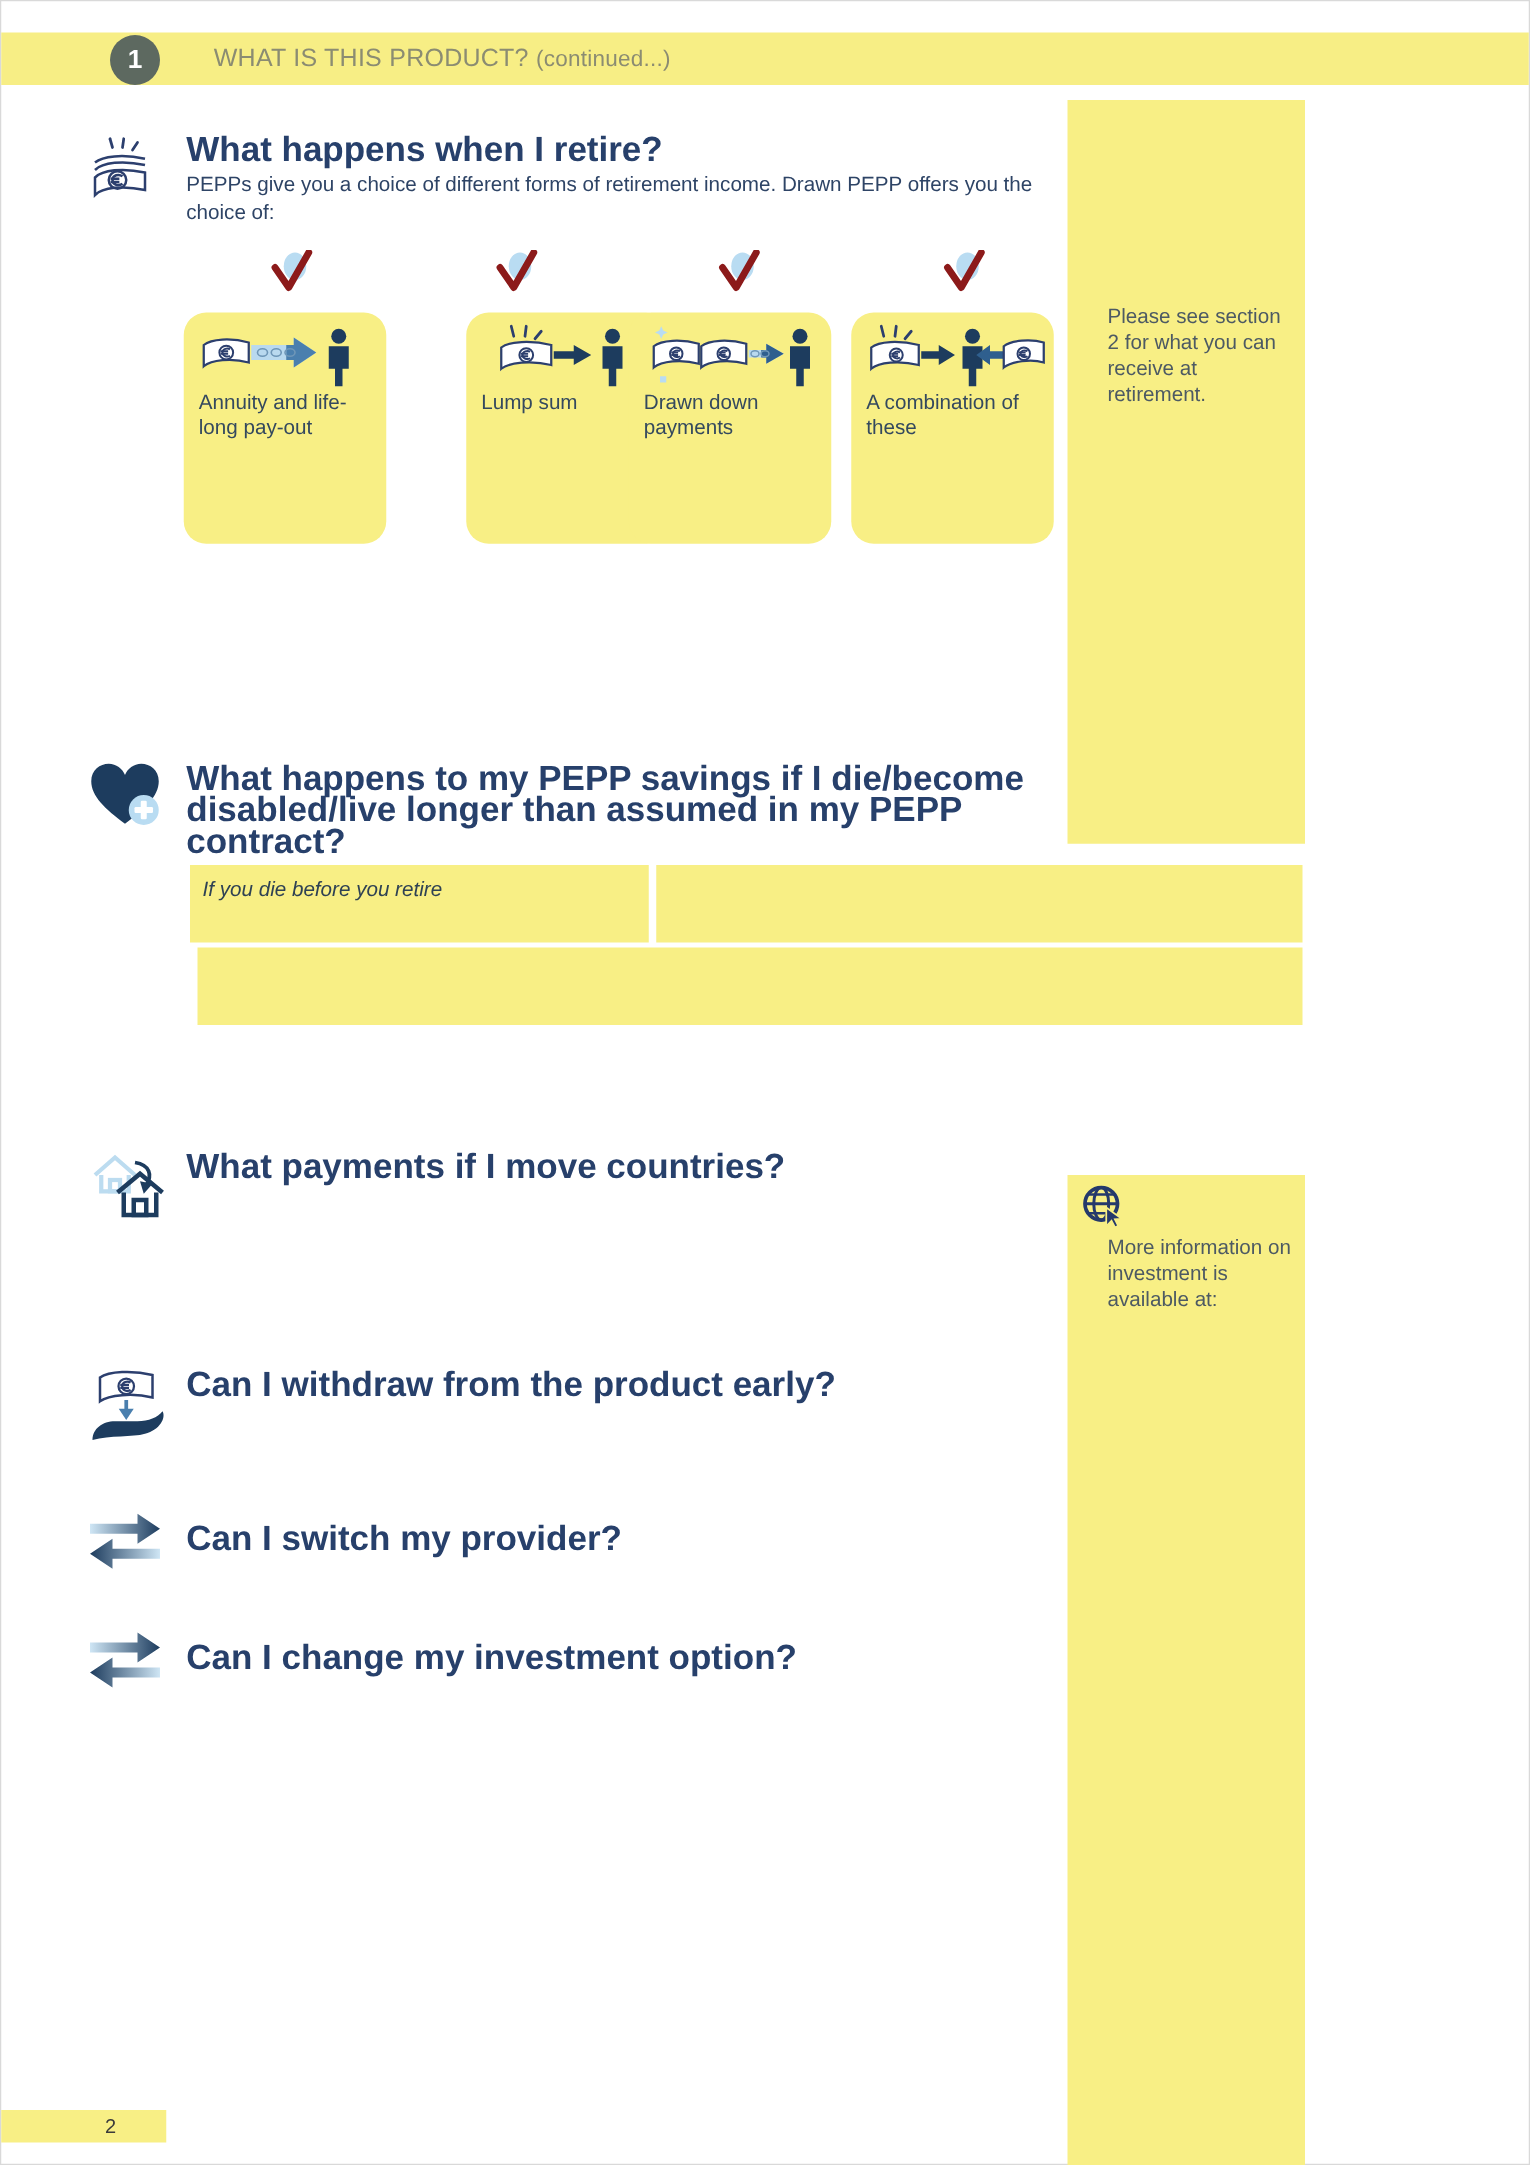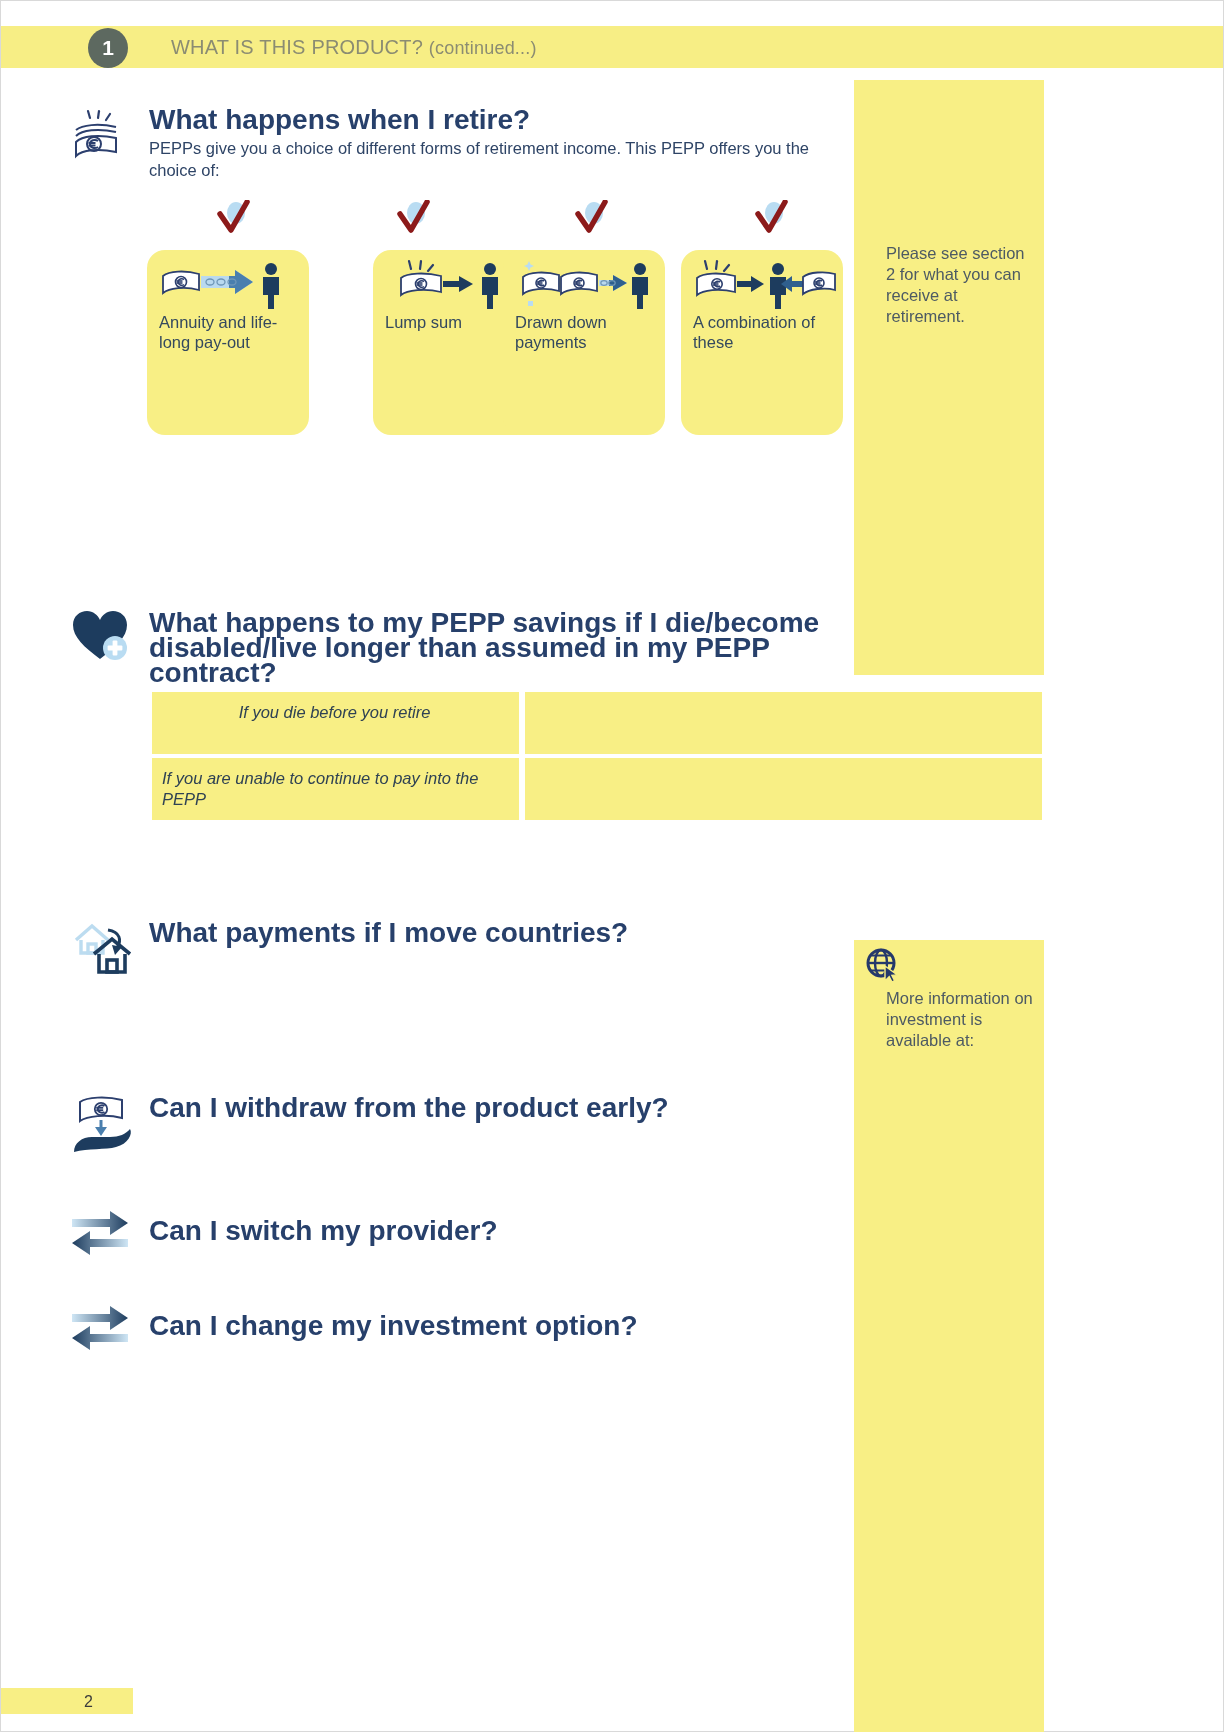--- a/index.html
+++ b/index.html
@@ -173,21 +173,21 @@
     line-height: 20.5px;
     padding: 10px 12px 10px 10px;
     box-sizing: border-box;
   }
   .tbl-gap { width: 6px; }
   .tbl-cell-value {
     flex: 1;
     background: #f8ef85;
   }
   .row-h1 .tbl-cell-label,
-  .row-h1 .tbl-cell-value { height: 62px; text-align: center; }
+  .row-h1 .tbl-cell-value { height: 62px; }
   .row-h2 .tbl-cell-label,
   .row-h2 .tbl-cell-value { height: 62px; }
   .row-h3 .tbl-cell-label,
   .row-h3 .tbl-cell-value { height: 68px; }
 
   
   .footer-bar {
     position: absolute;
     left: 1px;
     top: 1688px;
@@ -252,21 +252,21 @@
       </g>
       <g stroke="#2c3f6e" stroke-width="2.2" stroke-linecap="round">
         <line x1="22" y1="12" x2="20" y2="5"></line>
         <line x1="30" y1="12" x2="31" y2="5"></line>
         <line x1="38" y1="14" x2="42" y2="8"></line>
       </g>
     </svg>
   </div>
 
   <div class="qheading" style="left:149px; top:107px; width:700px;">What happens when I retire?</div>
-  <div class="qbody" style="left:149px; top:138px; width:700px;">PEPPs give you a choice of different forms of retirement income. This PEPP offers you the choice of:</div>
+  <div class="qbody" style="left:149px; top:138px; width:700px;">PEPPs give you a choice of different forms of retirement income. Drawn PEPP offers you the choice of:</div>
 
   <div class="check" style="left:214px;">
     <svg width="40" height="38" viewBox="0 0 40 38">
       <ellipse cx="22" cy="13" rx="9" ry="11" fill="#b9dcf2"></ellipse>
       <path d="M6 14 L17 30 L33 2" fill="none" stroke="#8c1a1a" stroke-width="5.5" stroke-linecap="round" stroke-linejoin="round"></path>
     </svg>
   </div>
   <div class="check" style="left:394px;">
     <svg width="40" height="38" viewBox="0 0 40 38">
       <ellipse cx="22" cy="13" rx="9" ry="11" fill="#b9dcf2"></ellipse>
@@ -430,21 +430,20 @@
   </div>
   <div class="qheading" style="left:149px; top:610px; width:700px;">What happens to my PEPP savings if I die/become disabled/live longer than assumed in my PEPP contract?</div>
 
   <div class="tbl">
     <div class="tbl-row row-h1">
       <div class="tbl-cell-label">If you die before you retire</div>
       <div class="tbl-gap"></div>
       <div class="tbl-cell-value"></div>
     </div>
     <div class="tbl-row row-h2">
-      <div class="tbl-cell-label">If you are unable to continue to pay into the PEPP</div>
       <div class="tbl-gap"></div>
       <div class="tbl-cell-value"></div>
     </div>
   </div>
 
   <div class="icon" style="left:70px; top:918px;">
     <svg width="74" height="62" viewBox="0 0 74 62">
       <g fill="none" stroke="#bcdcf0" stroke-width="3.4">
         <path d="M6 22 L22 8 L38 22"></path>
         <path d="M11 22 L11 35 L33 35 L33 22"></path>

